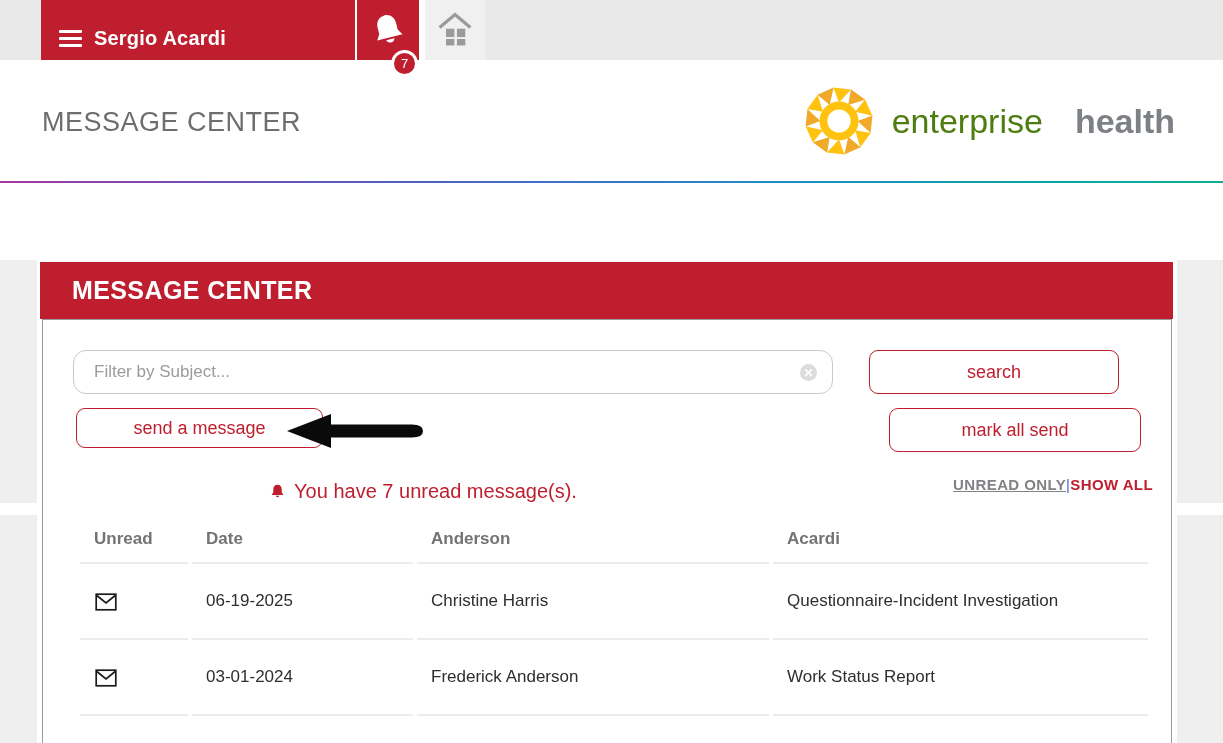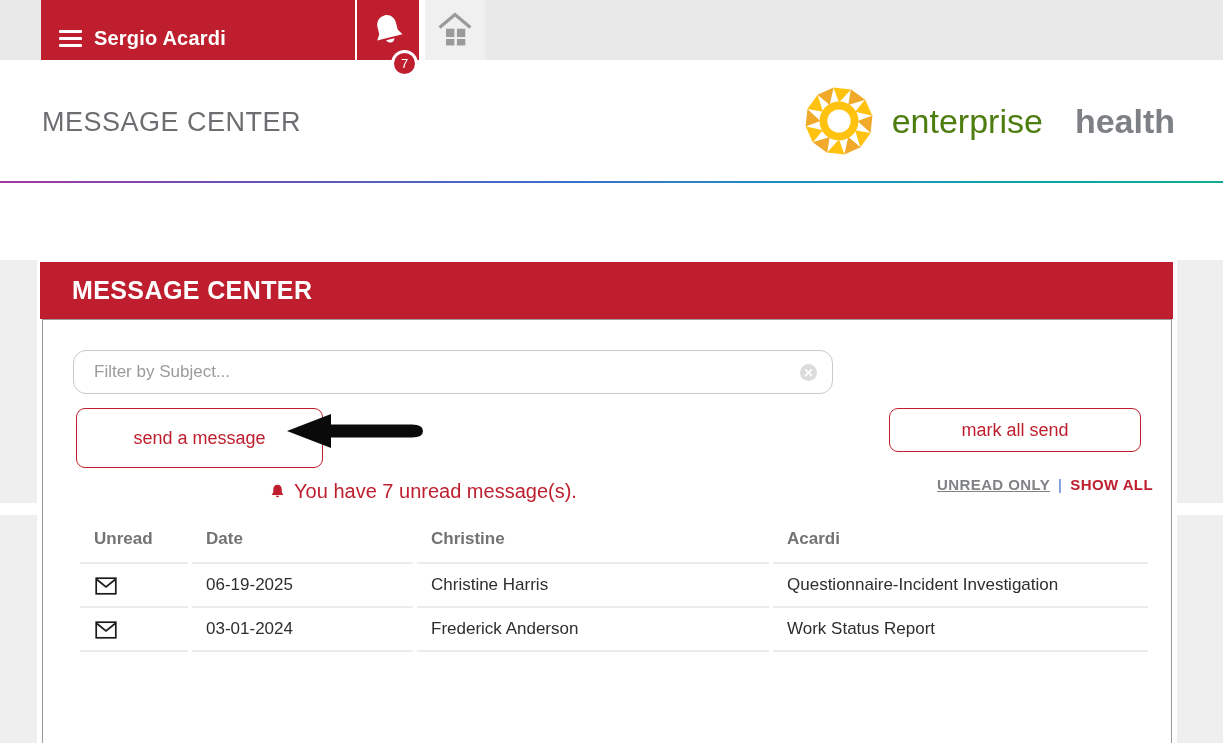--- a/index.html
+++ b/index.html
@@ -80,47 +80,47 @@
     position: absolute; left: 757px; top: 44px; width: 17px; height: 17px;
     background: #dcdcdc; border-radius: 50%; color: #ffffff; font-size: 12px; font-weight: bold;
     display: flex; align-items: center; justify-content: center; cursor: pointer; line-height: 1;
   }
   .btn {
     position: absolute; background: #ffffff; border: 1px solid #be1e2d; border-radius: 9px;
     color: #be1e2d; font-size: 18px; font-family: "Liberation Sans", sans-serif;
     display: flex; align-items: center; justify-content: center; cursor: pointer;
   }
   .btn-search { left: 826px; top: 30px; width: 250px; height: 44px; }
-  .btn-send   { left: 33px;  top: 88px; width: 247px; height: 60px; }
+  .btn-send   { left: 33px;  top: 88px; width: 247px; height: 40px; }
   .btn-mark   { left: 846px; top: 88px; width: 252px; height: 44px; }
   .annot-arrow { position: absolute; left: 243px; top: 92px; width: 137px; height: 38px; z-index: 6; pointer-events: none; }
 
   .unread-notice {
     position: absolute; left: 30px; top: 158px; width: 700px; height: 26px;
     display: flex; align-items: center; justify-content: center; gap: 8px;
     color: #be1e2d; font-size: 20px;
   }
   .view-links {
     position: absolute; right: 18px; top: 156px; font-size: 15px; font-weight: 600;
-    letter-spacing: 0.4px; display: flex; align-items: center; gap: 8px;
+    letter-spacing: 0.4px; display: flex; align-items: center; 
   }
   .link-unread-only { color: #808285; text-decoration: underline; cursor: pointer; }
   .link-sep { color: #3f6ecb; font-weight: normal; }
   .link-show-all { color: #be1e2d; cursor: pointer; }
 
   
   .msg-table {
     position: absolute; left: 33px; top: 196px; width: 1072px;
     border-collapse: separate; border-spacing: 4px 0; table-layout: fixed;
   }
   .msg-table th, .msg-table td {
     border-bottom: 2px solid #ececec; text-align: left; vertical-align: middle;
   }
   .msg-table th { height: 48px; font-size: 17px; color: #737373; padding-left: 14px; }
-  .msg-table td { height: 44px; font-size: 17px; color: #2e2e2e; padding-left: 14px; font-weight: normal; }
+  .msg-table td { height: 76px; font-size: 17px; color: #2e2e2e; padding-left: 14px; font-weight: normal; }
   .msg-table td.cell-unread { padding-left: 15px; }
   .envelope { display: inline-block; vertical-align: middle; }
 </style>
 </head>
 <body>
 
 <div class="stage">
 
   <div class="topbar">
     <div class="user-block">
@@ -191,20 +191,21 @@
 
   <div class="red-banner">
     <span class="banner-title">MESSAGE CENTER</span>
   </div>
 
   <div class="panel">
 
     <input class="filter-input" type="text" placeholder="Filter by Subject..." style="">
     <div class="clear-icon">✕</div>
 
+    <div class="btn btn-search">search</div>
     <div class="btn btn-send">send a message</div>
     <div class="btn btn-mark">mark all send</div>
 
     <svg class="annot-arrow" viewBox="0 0 137 38">
       <path fill="#0a0a0a" d="M1,19 L45,2 L45,12.5 L126,12.5 Q137,12.5 137,19 Q137,25.5 126,25.5 L45,25.5 L45,36 Z"></path>
     </svg>
 
     <div class="unread-notice">
       <svg width="17" height="17" viewBox="0 0 24 24">
         <path fill="#be1e2d" d="M12 2.5 C8.4 2.5 6 5.3 6 9 v4.2 L3.8 16.8 h16.4 L18 13.2 V9 c0-3.7-2.4-6.5-6-6.5 Z"></path>
@@ -223,21 +224,21 @@
       <colgroup>
         <col style="width:108px">
           <col style="width:221px">
           <col style="width:352px">
           <col style="width:375px">
       </colgroup>
       <thead>
         <tr>
           <th>Unread</th>
           <th>Date</th>
-          <th>Christine</th>
+          <th>Anderson</th>
           <th>Acardi</th>
         </tr>
       </thead>
       <tbody>
         <tr>
           <td class="cell-unread">
             <svg class="envelope" width="22" height="18" viewBox="0 0 22 18">
               <rect x="1.2" y="1.2" width="19.6" height="15.6" fill="none" stroke="#1c1c1c" stroke-width="1.7"></rect>
               <polyline points="1.8,2.5 11,10 20.2,2.5" fill="none" stroke="#1c1c1c" stroke-width="1.7"></polyline>
             </svg>

